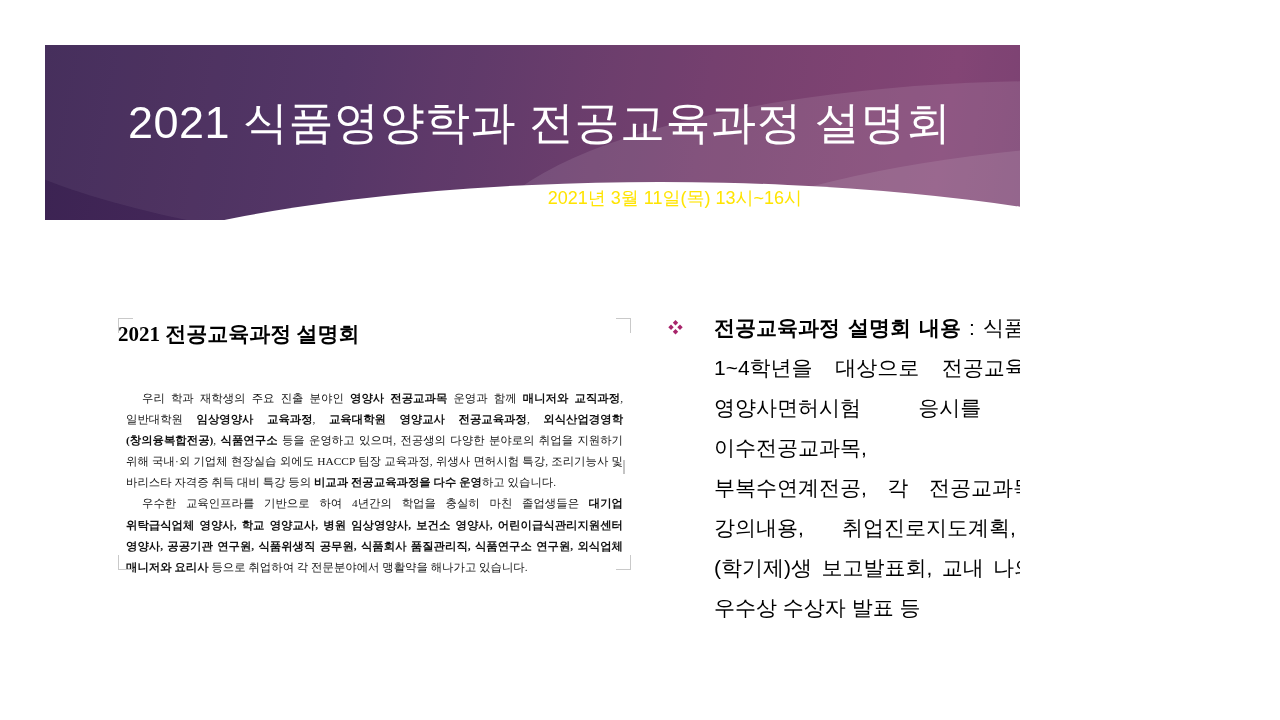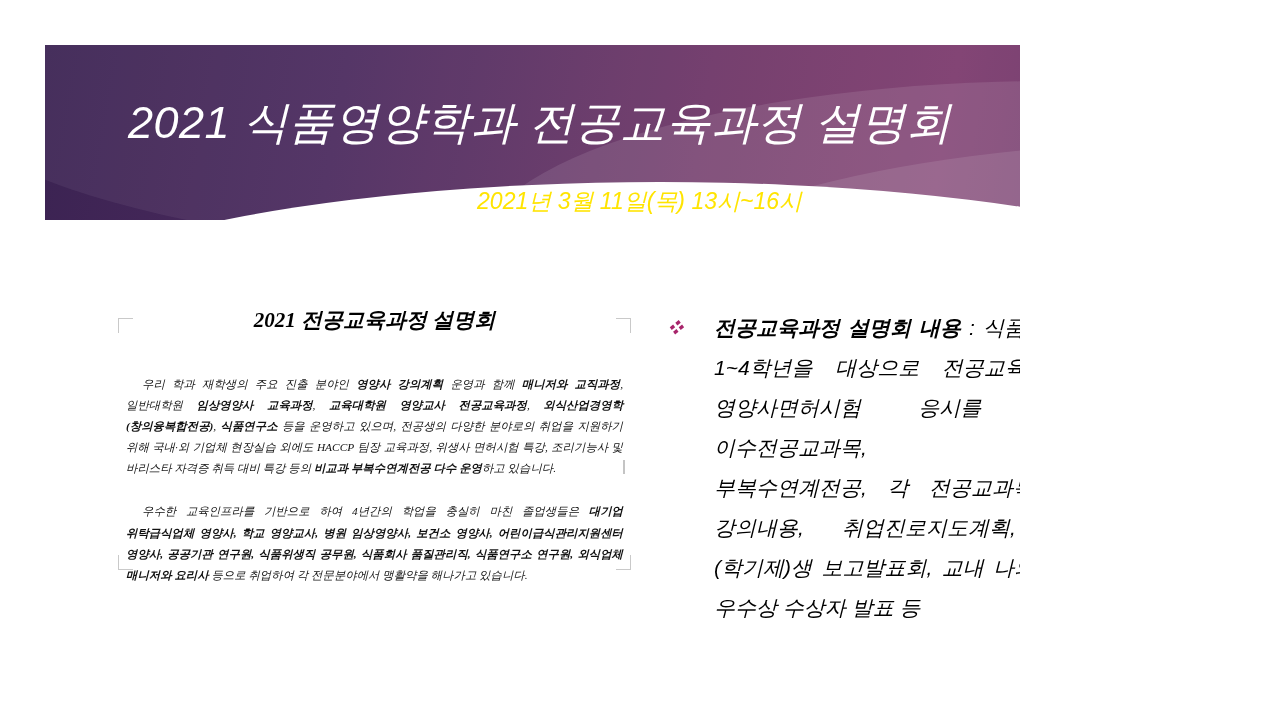--- a/index.html
+++ b/index.html
@@ -13,21 +13,20 @@
     font-family: "Liberation Sans", sans-serif;
     overflow: hidden;
   }
 
   .slide {
     position: relative;
     width: 1020px;
     height: 720px;
     background: #ffffff;
     overflow: hidden;
-    font-style: italic;
   }
 
   
   .header-band {
     position: absolute;
     left: 45px;
     top: 45px;
     width: 1190px;
     height: 175px;
     background: linear-gradient(100deg, #3b2352 0%, #4b2a5e 25%, #6d3566 55%, #7c3a6d 75%, #5c2f63 100%);
@@ -89,21 +88,21 @@
     color: #ffffff;
     font-weight: 400;
     letter-spacing: 0.5px;
     white-space: nowrap;
   }
 
   .subtitle {
     position: absolute;
     right: 218px;
     top: 186px;
-    font-size: 23px;
+    font-size: 18px;
     color: #ffe400;
     font-weight: 400;
     white-space: nowrap;
   }
 
   
   .doc-box {
     position: absolute;
     left: 118px;
     top: 300px;
@@ -118,38 +117,38 @@
     height: 14px;
     border-color: #c9c9c9;
     border-style: solid;
   }
   .corner-tl { left: 0; top: 18px; border-width: 1px 0 0 1px; }
   .corner-tr { right: 0; top: 18px; border-width: 1px 1px 0 0; }
   .corner-bl { left: 0; bottom: 40px; border-width: 0 0 1px 1px; }
   .corner-br { right: 0; bottom: 40px; border-width: 0 1px 1px 0; }
 
   .doc-title {
-    text-align: center;
+    text-align: left;
     font-size: 21px;
     font-weight: bold;
     color: #000000;
-    margin-top: 6px;
+    margin-top: 20px;
     font-family: "Liberation Serif", serif;
   }
   .doc-para {
     font-family: "Liberation Serif", serif;
     font-size: 11.4px;
     line-height: 1.85;
     color: #111111;
     text-align: justify;
     margin: 0 8px;
     word-break: keep-all;
   }
   .doc-para.first { margin-top: 40px; text-indent: 16px; }
-  .doc-para.second { margin-top: 22px; text-indent: 16px; }
+  .doc-para.second { text-indent: 16px; }
   .doc-para b { font-weight: bold; }
   .ink {
     position: absolute;
     right: 6px;
     top: 160px;
     width: 2px;
     height: 14px;
     background: #8a8a8a;
     opacity: .5;
   }
@@ -202,21 +201,21 @@
   <div class="subtitle">2021년 3월 11일(목) 13시~16시</div>
 
   <div class="doc-box">
     <div class="doc-corner corner-tl"></div>
     <div class="doc-corner corner-tr"></div>
     <div class="doc-corner corner-bl"></div>
     <div class="doc-corner corner-br"></div>
     <div class="ink"></div>
 
     <div class="doc-title">2021 전공교육과정 설명회</div>
-    <div class="doc-para first">우리 학과 재학생의 주요 진출 분야인 <b>영양사 강의계획</b> 운영과 함께 <b>매니저와 교직과정</b>, 일반대학원 <b>임상영양사 교육과정</b>, <b>교육대학원 영양교사 전공교육과정</b>, <b>외식산업경영학(창의융복합전공)</b>, <b>식품연구소</b> 등을 운영하고 있으며, 전공생의 다양한 분야로의 취업을 지원하기 위해 국내·외 기업체 현장실습 외에도 HACCP 팀장 교육과정, 위생사 면허시험 특강, 조리기능사 및 바리스타 자격증 취득 대비 특강 등의 <b>비교과 부복수연계전공 다수 운영</b>하고 있습니다.</div>
+    <div class="doc-para first">우리 학과 재학생의 주요 진출 분야인 <b>영양사 전공교과목</b> 운영과 함께 <b>매니저와 교직과정</b>, 일반대학원 <b>임상영양사 교육과정</b>, <b>교육대학원 영양교사 전공교육과정</b>, <b>외식산업경영학(창의융복합전공)</b>, <b>식품연구소</b> 등을 운영하고 있으며, 전공생의 다양한 분야로의 취업을 지원하기 위해 국내·외 기업체 현장실습 외에도 HACCP 팀장 교육과정, 위생사 면허시험 특강, 조리기능사 및 바리스타 자격증 취득 대비 특강 등의 <b>비교과 전공교육과정을 다수 운영</b>하고 있습니다.</div>
     <div class="doc-para second">우수한 교육인프라를 기반으로 하여 4년간의 학업을 충실히 마친 졸업생들은 <b>대기업 위탁급식업체 영양사, 학교 영양교사, 병원 임상영양사, 보건소 영양사, 어린이급식관리지원센터 영양사, 공공기관 연구원, 식품위생직 공무원, 식품회사 품질관리직, 식품연구소 연구원, 외식업체 매니저와 요리사</b> 등으로 취업하여 각 전문분야에서 맹활약을 해나가고 있습니다.</div>
   </div>
 
   <div class="bullet-block">
     <div class="bullet-row">
       <div class="bullet-mark">❖</div>
       <div class="bullet-text">
         <span class="lead">전공교육과정 설명회 내용</span><span> : 식품영양학과 전공생 1~4학년을 대상으로 전공교육과정을 설명함. 영양사면허시험 응시를 위한 필수 이수전공교과목, 영양사현장실습, 부복수연계전공, 각 전공교과목 강의계획 및 강의내용, 취업진로지도계획, 국내현장실습(학기제)생 보고발표회, 교내 나의 학습법 공모전 우수상 수상자 발표 등</span>
       </div>
     </div>

